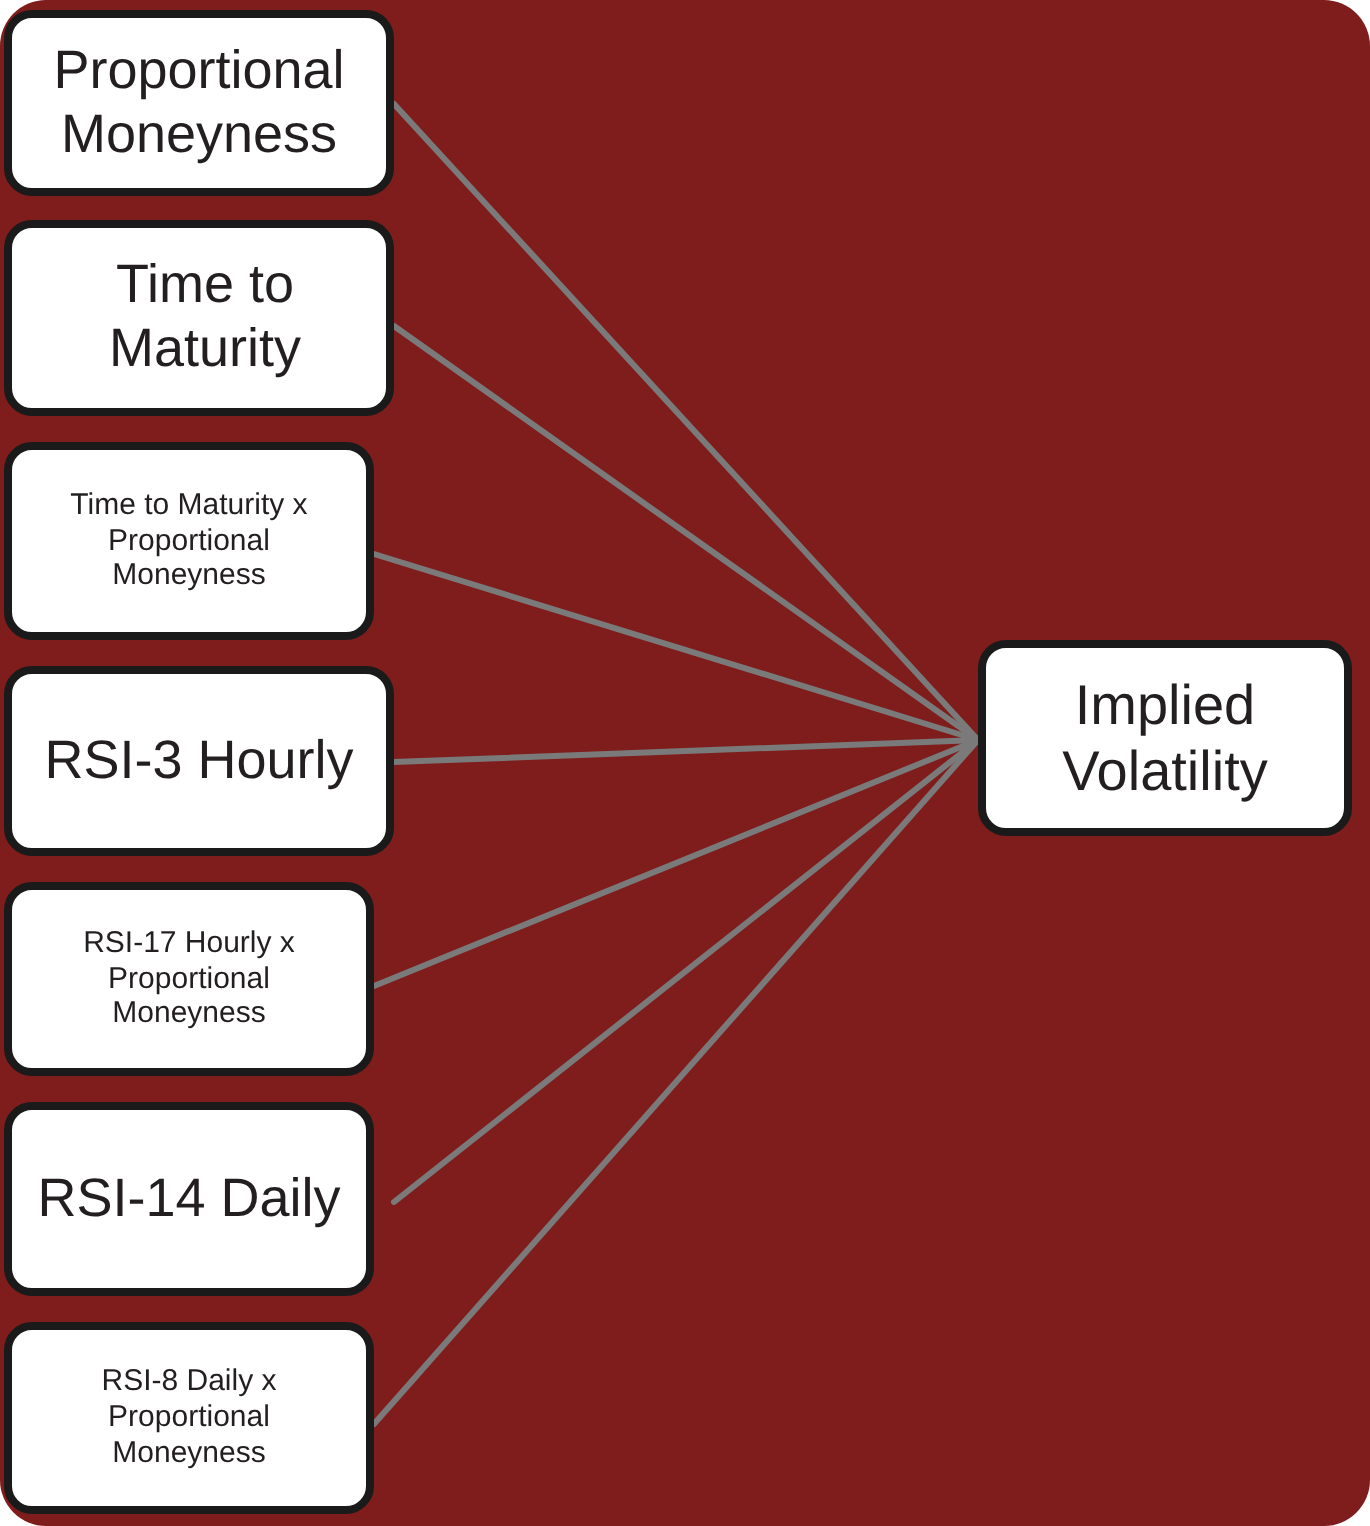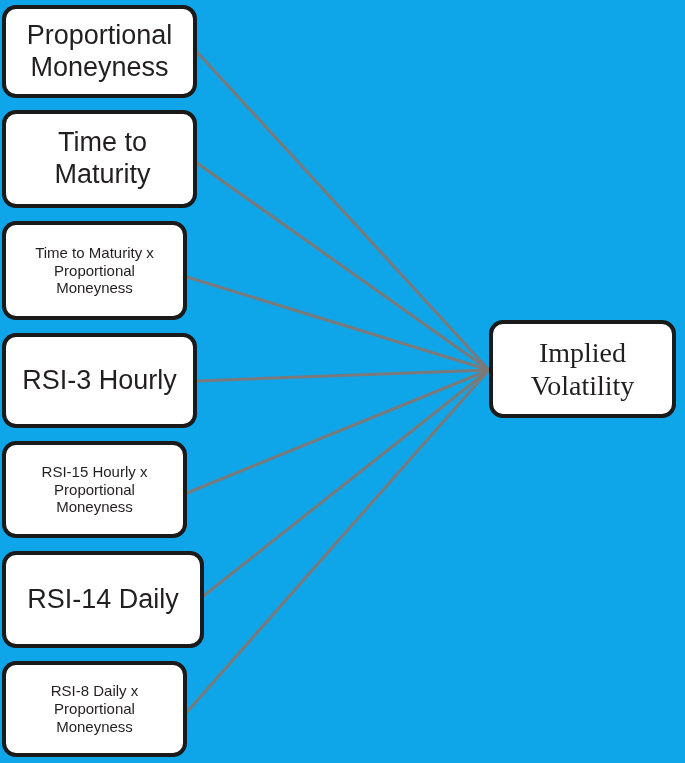--- a/index.html
+++ b/index.html
@@ -7,22 +7,23 @@
     padding: 0;
     background: #ffffff;
   }
   body {
     font-family: "Liberation Sans", sans-serif;
   }
   #diagram-canvas {
     position: relative;
     width: 685px;
     height: 763px;
-    background: #0ea5e9;
+    background: #7f1d1d;
     overflow: hidden;
+    border-radius: 23px;
   }
   .edge-layer {
     position: absolute;
     left: 0;
     top: 0;
     width: 685px;
     height: 763px;
     pointer-events: none;
   }
   .node-box {
@@ -82,31 +83,31 @@
       </div>
       <div class="node-box node-predictor-interaction" style="left: 2px; top: 221px; width: 185px; height: 99px; border-color: rgb(26, 26, 26); background: rgb(255, 255, 255);">
         <span class="node-label" style="color: rgb(35, 31, 32);">Time to Maturity x
 Proportional
 Moneyness</span>
       </div>
       <div class="node-box node-predictor-main" style="left: 2px; top: 333px; width: 195px; height: 95px; border-color: rgb(26, 26, 26); background: rgb(255, 255, 255);">
         <span class="node-label" style="color: rgb(35, 31, 32);">RSI-3 Hourly</span>
       </div>
       <div class="node-box node-predictor-interaction" style="left: 2px; top: 441px; width: 185px; height: 97px; border-color: rgb(26, 26, 26); background: rgb(255, 255, 255);">
-        <span class="node-label" style="color: rgb(35, 31, 32);">RSI-15 Hourly x
+        <span class="node-label" style="color: rgb(35, 31, 32);">RSI-17 Hourly x
 Proportional
 Moneyness</span>
       </div>
-      <div class="node-box node-predictor-main" style="left: 2px; top: 551px; width: 202px; height: 97px; border-color: rgb(26, 26, 26); background: rgb(255, 255, 255);">
+      <div class="node-box node-predictor-main" style="left: 2px; top: 551px; width: 185px; height: 97px; border-color: rgb(26, 26, 26); background: rgb(255, 255, 255);">
         <span class="node-label" style="color: rgb(35, 31, 32);">RSI-14 Daily</span>
       </div>
       <div class="node-box node-predictor-interaction" style="left: 2px; top: 661px; width: 185px; height: 96px; border-color: rgb(26, 26, 26); background: rgb(255, 255, 255);">
         <span class="node-label" style="color: rgb(35, 31, 32);">RSI-8 Daily x
 Proportional
 Moneyness</span>
       </div>
-      <div class="node-box node-outcome" style="left: 489px; top: 320px; width: 187px; height: 98px; border-color: rgb(26, 26, 26); background: rgb(255, 255, 255); font-family: Liberation Serif, serif;">
+      <div class="node-box node-outcome" style="left: 489px; top: 320px; width: 187px; height: 98px; border-color: rgb(26, 26, 26); background: rgb(255, 255, 255);">
         <span class="node-label" style="color: rgb(35, 31, 32);">Implied
 Volatility</span>
       </div>
     </div>
 
 </div>
 
 </body></html>

